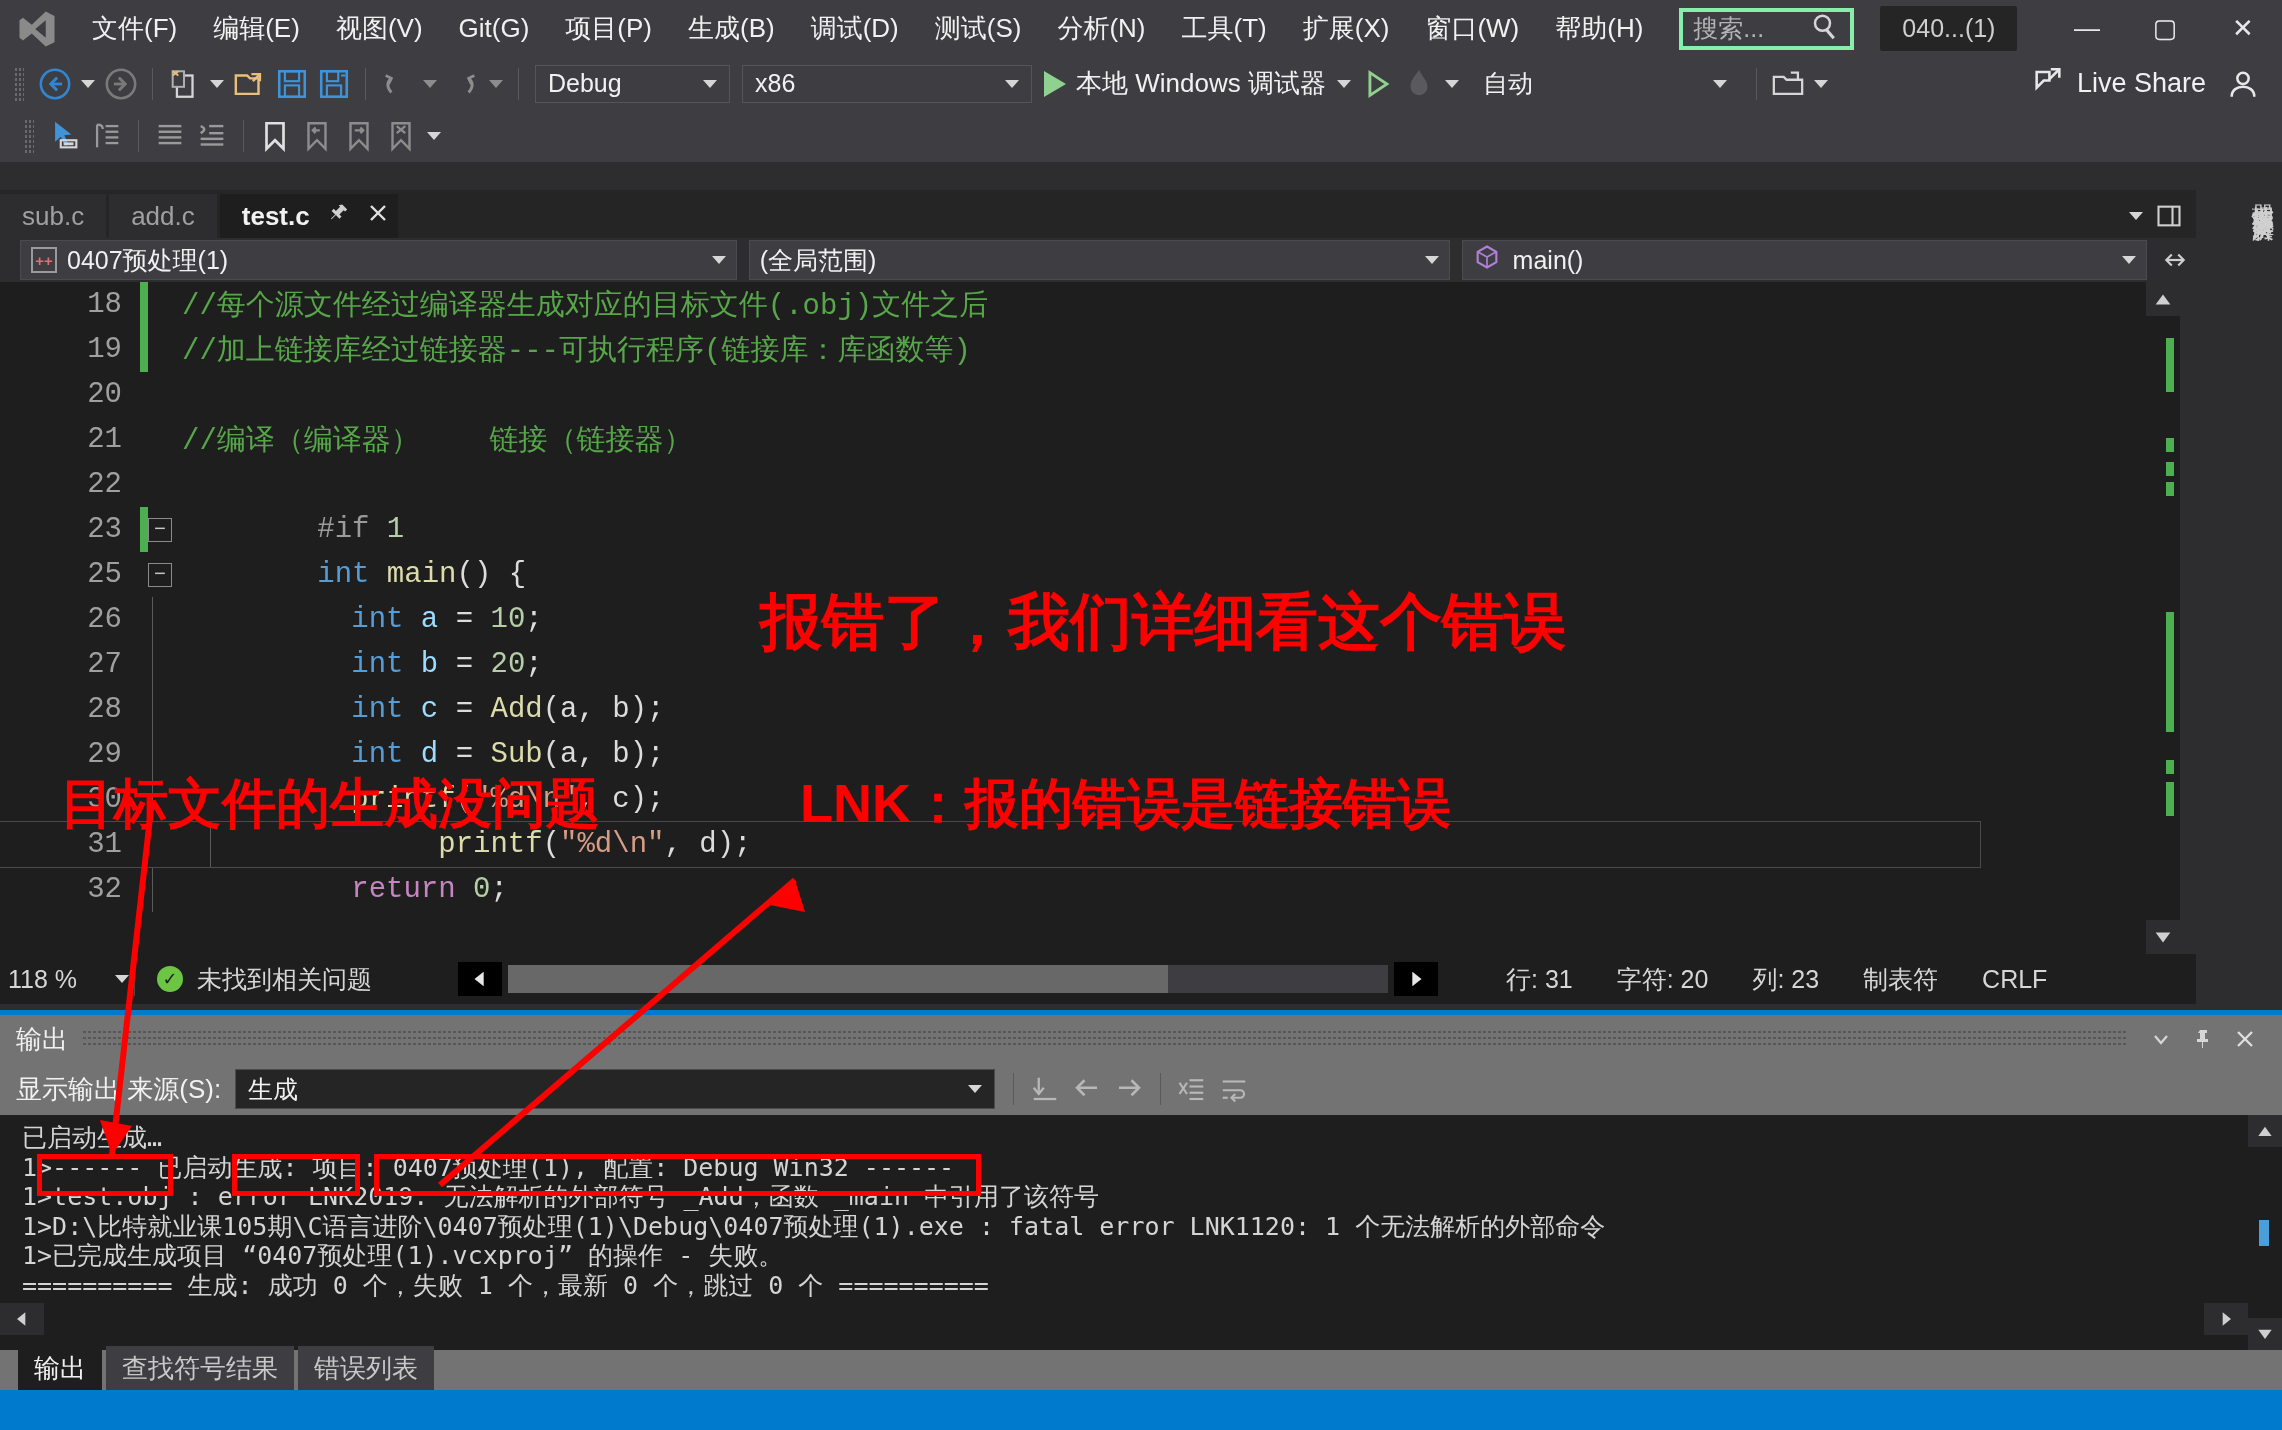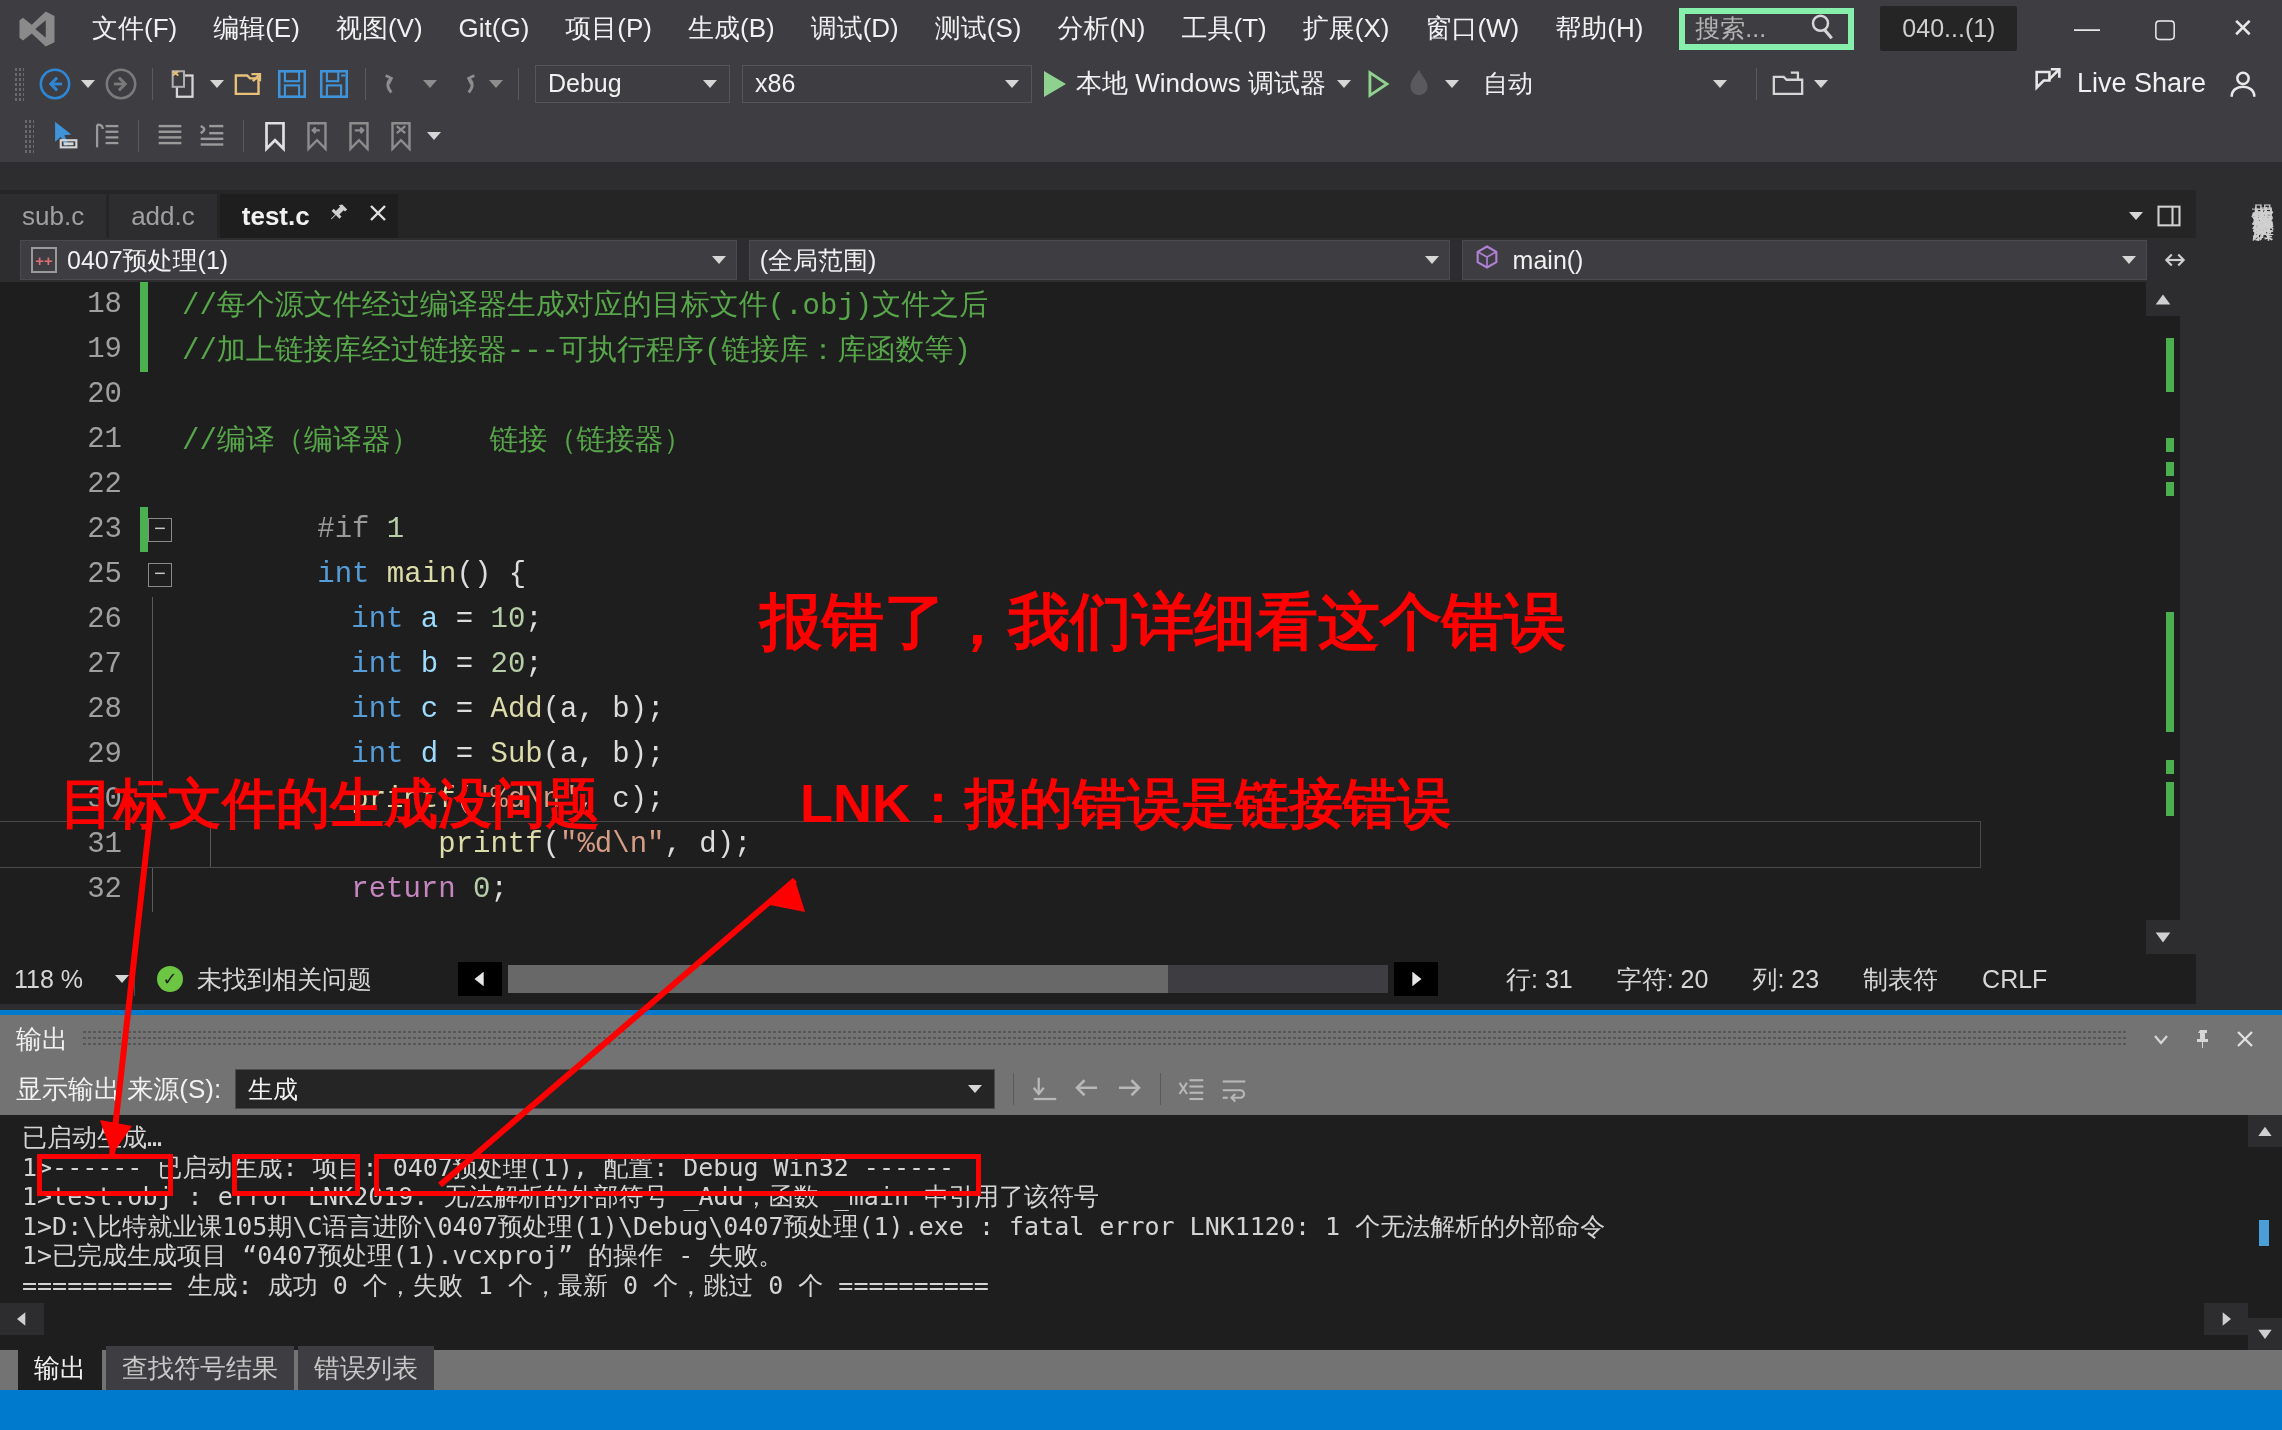--- a/index.html
+++ b/index.html
@@ -18,21 +18,21 @@
   }
   .vs-logo { width: 74px; height: 57px; display: flex; align-items: center; justify-content: center; }
   .vs-logo svg { width: 42px; height: 42px; }
   .menu { display: flex; align-items: center; height: 57px; }
   .menu-item {
     color: #f1f1f1; font-size: 26px; padding: 0 18px; line-height: 57px;
     white-space: nowrap; cursor: default;
   }
   .search-box {
     margin-left: 18px; height: 42px; min-width: 175px; background: #3e3e42;
-    border: 6px solid #86efac; display: flex; align-items: center; padding: 0 10px;
+    border: 4px solid #86efac; display: flex; align-items: center; padding: 0 10px;
   }
   .search-box .ph { color: #b4b4b4; font-size: 25px; flex: 1; }
   .search-box .mag { margin-left: 10px; }
   .doc-chip {
     margin-left: 26px; background: #252526; color: #cfcfcf; font-size: 25px;
     padding: 8px 22px; border-radius: 2px; white-space: nowrap;
   }
   .wincontrols { margin-left: auto; display: flex; align-items: center; height: 57px; }
   .wc { width: 78px; height: 57px; display: flex; align-items: center; justify-content: center;
         color: #e8e8e8; font-size: 26px; }
@@ -139,21 +139,21 @@
   }
   .ov-mark { position: absolute; right: 6px; width: 8px; background: #4caf50; }
   .ov-up, .ov-down { position:absolute; right:0; width:34px; height:34px; background:#2d2d30;
       display:flex; align-items:center; justify-content:center; }
 
   
   .edstatus {
     position: absolute; left: 0; top: 954px; width: 2196px; height: 50px;
     background: #1e1e1e; display: flex; align-items: center; color: #d6d6d6; font-size: 25px;
   }
-  .zoom-box { width: 110px; padding-left: 14px; }
+  .zoom-box { width: 110px; padding-left: 8px; }
   .ed-sep { width: 1px; height: 34px; background: #4a4a4a; }
   .ok-dot { width: 26px; height: 26px; border-radius: 50%; background: #6cc644;
             display:flex; align-items:center; justify-content:center; color:#1e1e1e;
             font-size: 18px; margin: 0 14px 0 22px; }
   .hscroll { flex: 1; height: 28px; background: #3e3e42; margin: 0 6px; position: relative; }
   .hscroll .thumb { position: absolute; left: 0; top: 0; height: 28px; background: #686868; }
   .sarrow { width: 44px; height: 34px; background: #000; display: flex;
             align-items: center; justify-content: center; }
   .pos-item { padding: 0 22px; white-space: nowrap; }
 

